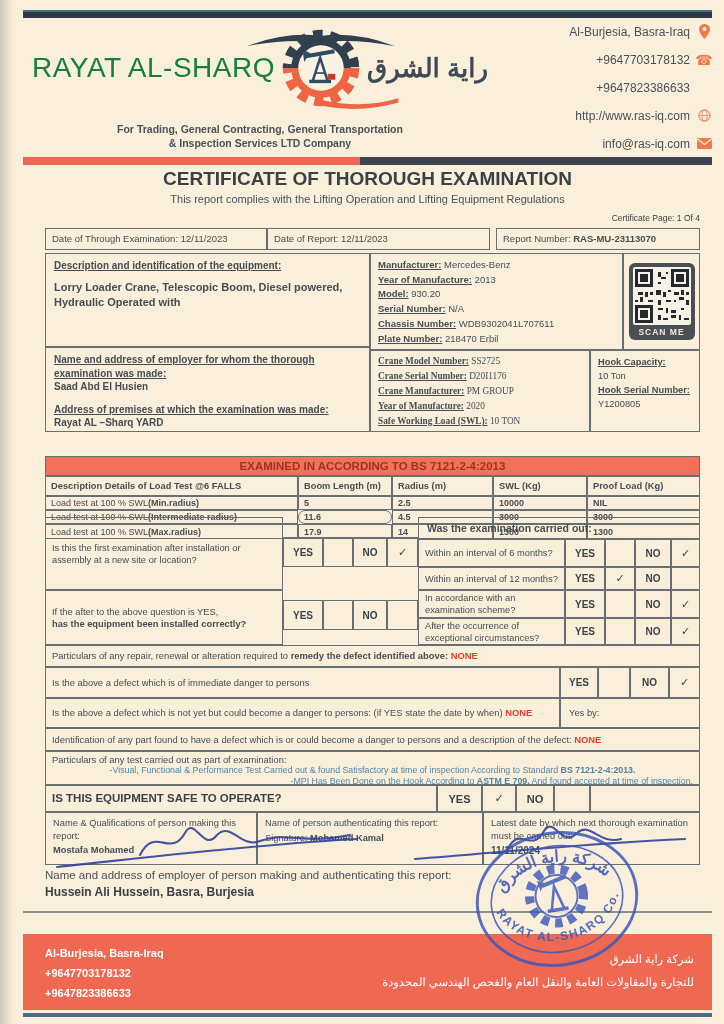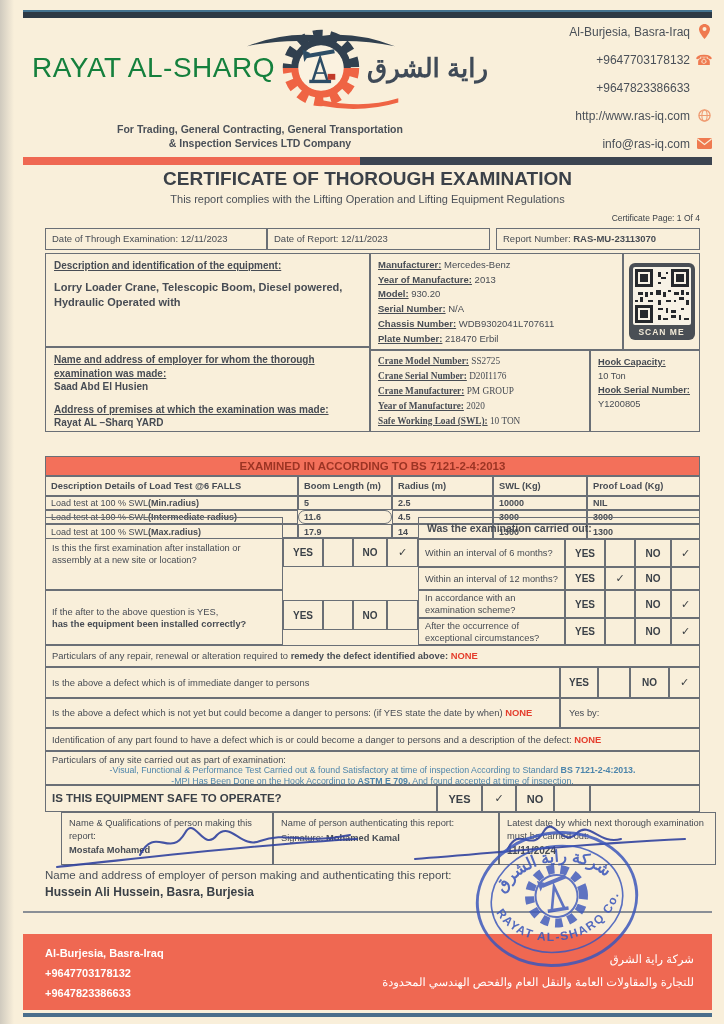--- a/index.html
+++ b/index.html
@@ -326,40 +326,40 @@
       <div class="box qtxt" style="left:0;top:53px;width:515px;height:30px;display:flex;align-items:center;font-size:9.4px;">
         <span><span>Is the above a defect which is not yet but could become a danger to persons: (if YES state the date by when)</span> <span class="red">NONE</span></span>
       </div>
       <div class="box" style="left:515px;top:53px;width:140px;height:30px;padding-left:8px;line-height:28px;font-size:9.4px;">Yes by:</div>
 
       <div class="box" style="left:0;top:83px;width:655px;height:23px;padding-left:6px;line-height:21px;font-size:9.4px;">
         <span>Identification of any part found to have a defect which is or could become a danger to persons and a description of the defect:</span> <span class="red">NONE</span>
       </div>
 
       <div class="box" style="left:0;top:106px;width:655px;height:34px;padding:2px 6px;font-size:9.4px;line-height:11px;">
-        <div>Particulars of any site carried out as part of examination:</div>
+        <div>Particulars of any test carried out as part of examination:</div>
         <div class="blue" style="text-align:center;font-size:8.8px;">
           <span>-Visual, Functional &amp; Performance Test Carried out &amp; found Satisfactory at time of inspection According to Standard </span><b>BS 7121-2-4:2013.</b>
         </div>
-        <div class="blue" style="text-align:center;font-size:8.8px;">
+        <div class="blue" style="text-align:right;font-size:8.8px;">
           <span>-MPI Has Been Done on the Hook According to </span><b>ASTM E 709.</b><span>  And found accepted at time of inspection.</span>
         </div>
       </div>
     </div>
 
     <div class="abs" style="left:0;top:785px;width:655px;height:27px;">
       <div class="box" style="left:0;top:0;width:392px;height:27px;padding-left:6px;line-height:25px;font-weight:bold;font-size:11.5px;color:#3b4148;">IS THIS EQUIPMENT SAFE TO OPERATE?</div>
       <div class="box cellc ynlbl" style="left:392px;top:0;width:45px;height:27px;font-size:11px;">YES</div>
       <div class="box cellc chk" style="left:437px;top:0;width:34px;height:27px;">✓</div>
       <div class="box cellc ynlbl" style="left:471px;top:0;width:38px;height:27px;font-size:11px;">NO</div>
       <div class="box cellc chk" style="left:509px;top:0;width:36px;height:27px;"></div>
       <div class="box" style="left:545px;top:0;width:110px;height:27px;"></div>
     </div>
 
-    <div class="abs" style="left:16px;top:812px;width:655px;height:53px;">
+    <div class="abs" style="left:0;top:812px;width:655px;height:53px;">
       <div class="box sig-label" style="left:0;top:0;width:212px;height:53px;padding:4px 7px;">
         <span>Name &amp; Qualifications of person making this report:</span>
         <div style="font-weight:bold;margin-top:2px;">Mostafa Mohamed</div>
       </div>
       <div class="box sig-label" style="left:212px;top:0;width:226px;height:53px;padding:4px 7px;">
         <span>Name of person authenticating this report:</span>
         <div style="margin-top:2px;"><span>Signature: </span><b>Mohamed Kamal</b></div>
       </div>
       <div class="box sig-label" style="left:438px;top:0;width:217px;height:53px;padding:4px 7px;">
         <span>Latest date by which next thorough examination must be carried out:</span>

